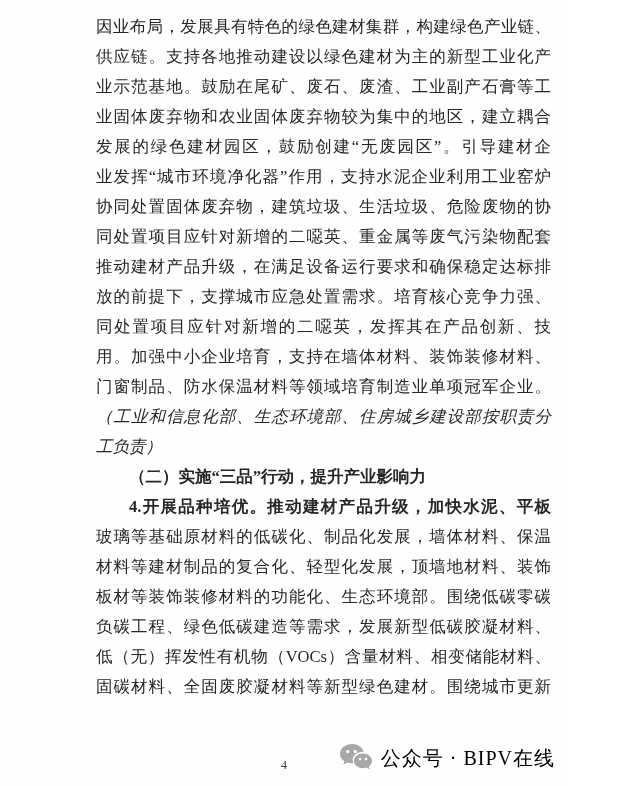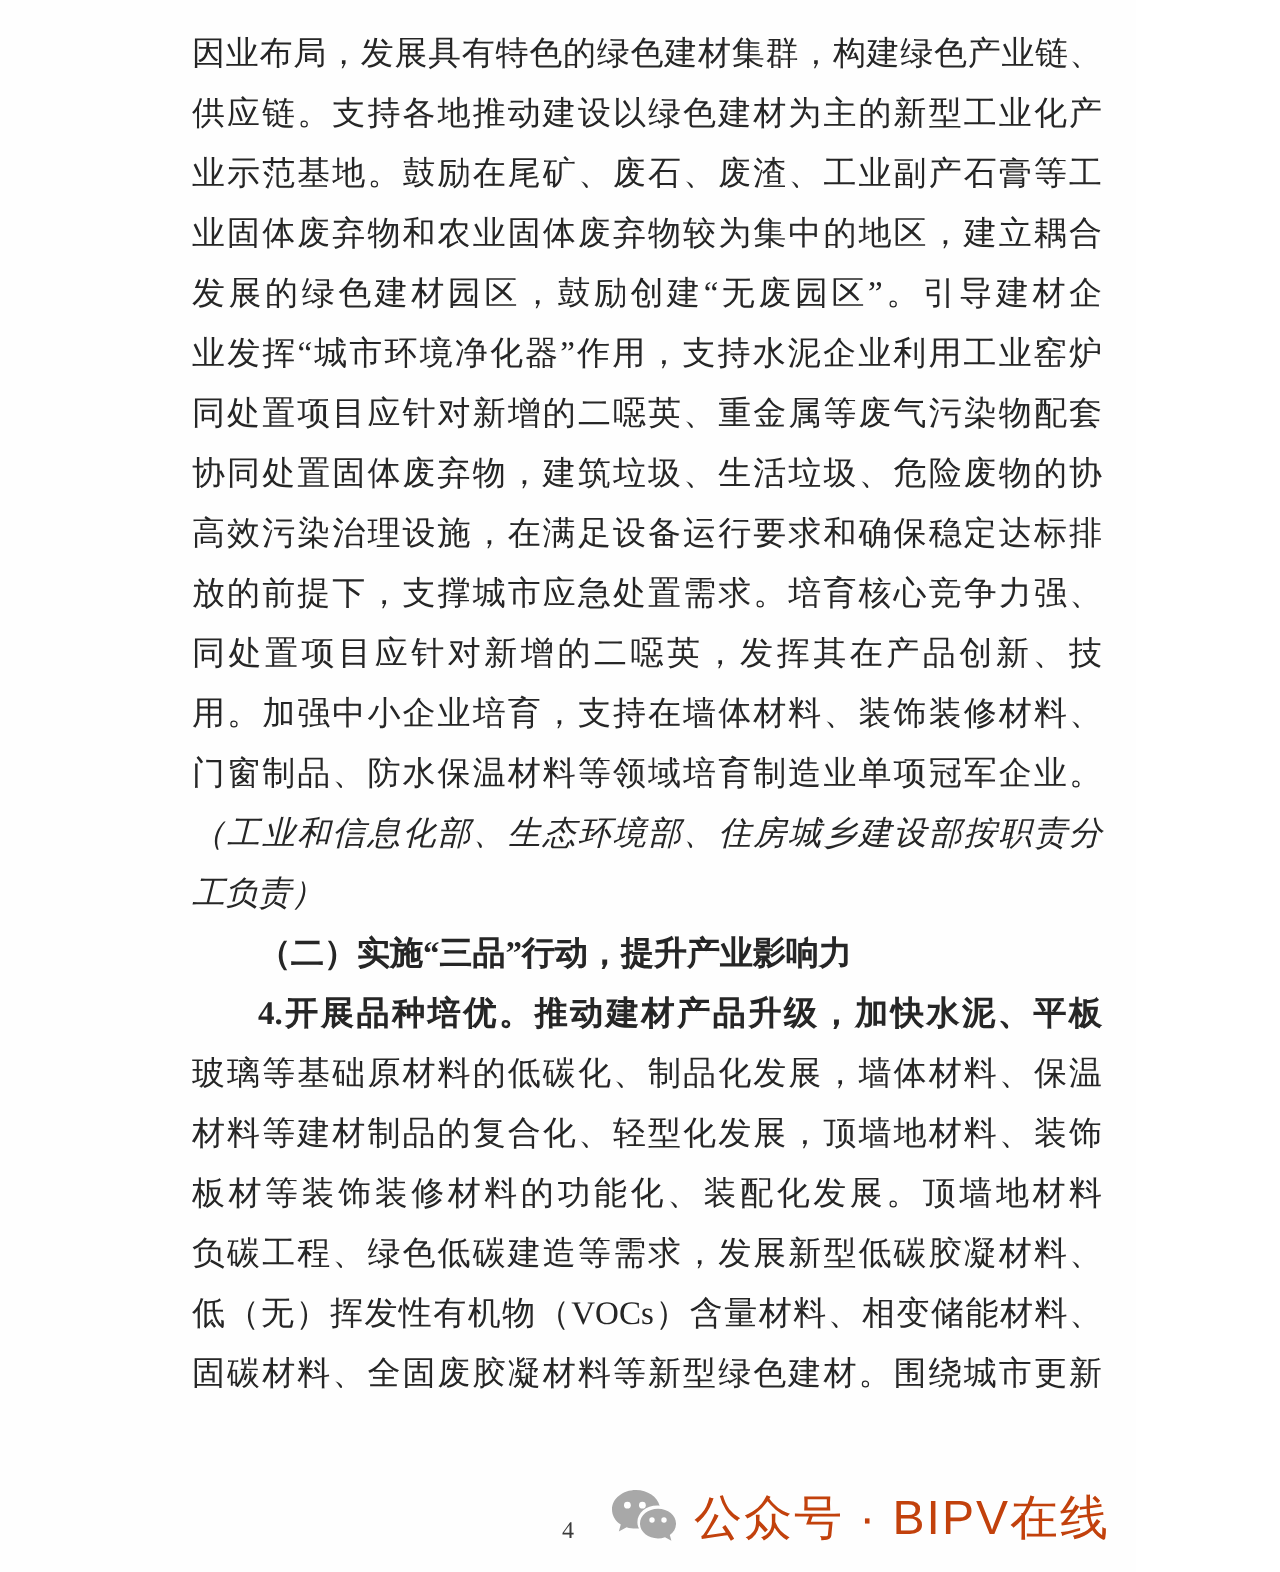--- a/index.html
+++ b/index.html
@@ -52,54 +52,54 @@
   .watermark {
     position: absolute;
     top: 743px;
     right: 13px;
     display: flex;
     align-items: center;
     gap: 8px;
     pointer-events: none;
   }
   .watermark .wm-text {
-    font-family: Liberation Sans, sans-serif;
-    font-size: 24px;
-    color: #c2410c;
+    font-family: Liberation Serif, serif;
+    font-size: 20px;
+    color: #000000;
     letter-spacing: 1px;
     white-space: nowrap;
   }
   .wm-icon { display: block; }
 </style>
 </head>
 <body>
 
 <div class="page">
 
   <div class="doc-body" id="doc-body">
       <p class="line role-body">因业布局，发展具有特色的绿色建材集群，构建绿色产业链、</p>
       <p class="line role-body">供应链。支持各地推动建设以绿色建材为主的新型工业化产</p>
       <p class="line role-body">业示范基地。鼓励在尾矿、废石、废渣、工业副产石膏等工</p>
       <p class="line role-body">业固体废弃物和农业固体废弃物较为集中的地区，建立耦合</p>
       <p class="line role-body">发展的绿色建材园区，鼓励创建“无废园区”。引导建材企</p>
       <p class="line role-body">业发挥“城市环境净化器”作用，支持水泥企业利用工业窑炉</p>
+      <p class="line role-body">协同处置固体废弃物，建筑垃圾、生活垃圾、危险废物的协</p>
       <p class="line role-body">同处置项目应针对新增的二噁英、重金属等废气污染物配套</p>
-      <p class="line role-body">协同处置固体废弃物，建筑垃圾、生活垃圾、危险废物的协</p>
-      <p class="line role-body">高效污染治理设施，在满足设备运行要求和确保稳定达标排</p>
+      <p class="line role-body">推动建材产品升级，在满足设备运行要求和确保稳定达标排</p>
       <p class="line role-body">放的前提下，支撑城市应急处置需求。培育核心竞争力强、</p>
       <p class="line role-body">同处置项目应针对新增的二噁英，发挥其在产品创新、技</p>
       <p class="line role-body">用。加强中小企业培育，支持在墙体材料、装饰装修材料、</p>
       <p class="line role-body">门窗制品、防水保温材料等领域培育制造业单项冠军企业。</p>
       <p class="line role-attribution">（工业和信息化部、生态环境部、住房城乡建设部按职责分</p>
       <p class="line role-attribution-end">工负责）</p>
       <p class="line role-heading">（二）实施“三品”行动，提升产业影响力</p>
       <p class="line role-body-indent">4.开展品种培优。推动建材产品升级，加快水泥、平板</p>
       <p class="line role-body">玻璃等基础原材料的低碳化、制品化发展，墙体材料、保温</p>
       <p class="line role-body">材料等建材制品的复合化、轻型化发展，顶墙地材料、装饰</p>
-      <p class="line role-body">板材等装饰装修材料的功能化、装配化发展。顶墙地材料</p>
+      <p class="line role-body">板材等装饰装修材料的功能化、生态环境部。围绕低碳零碳</p>
       <p class="line role-body">负碳工程、绿色低碳建造等需求，发展新型低碳胶凝材料、</p>
       <p class="line role-body">低（无）挥发性有机物（VOCs）含量材料、相变储能材料、</p>
       <p class="line role-body">固碳材料、全固废胶凝材料等新型绿色建材。围绕城市更新</p>
     </div>
 
   <div class="page-number">4</div>
 
   <div class="watermark">
     <svg class="wm-icon" width="34" height="30" viewBox="0 0 34 30">
       <g fill="#a8a8a8">

